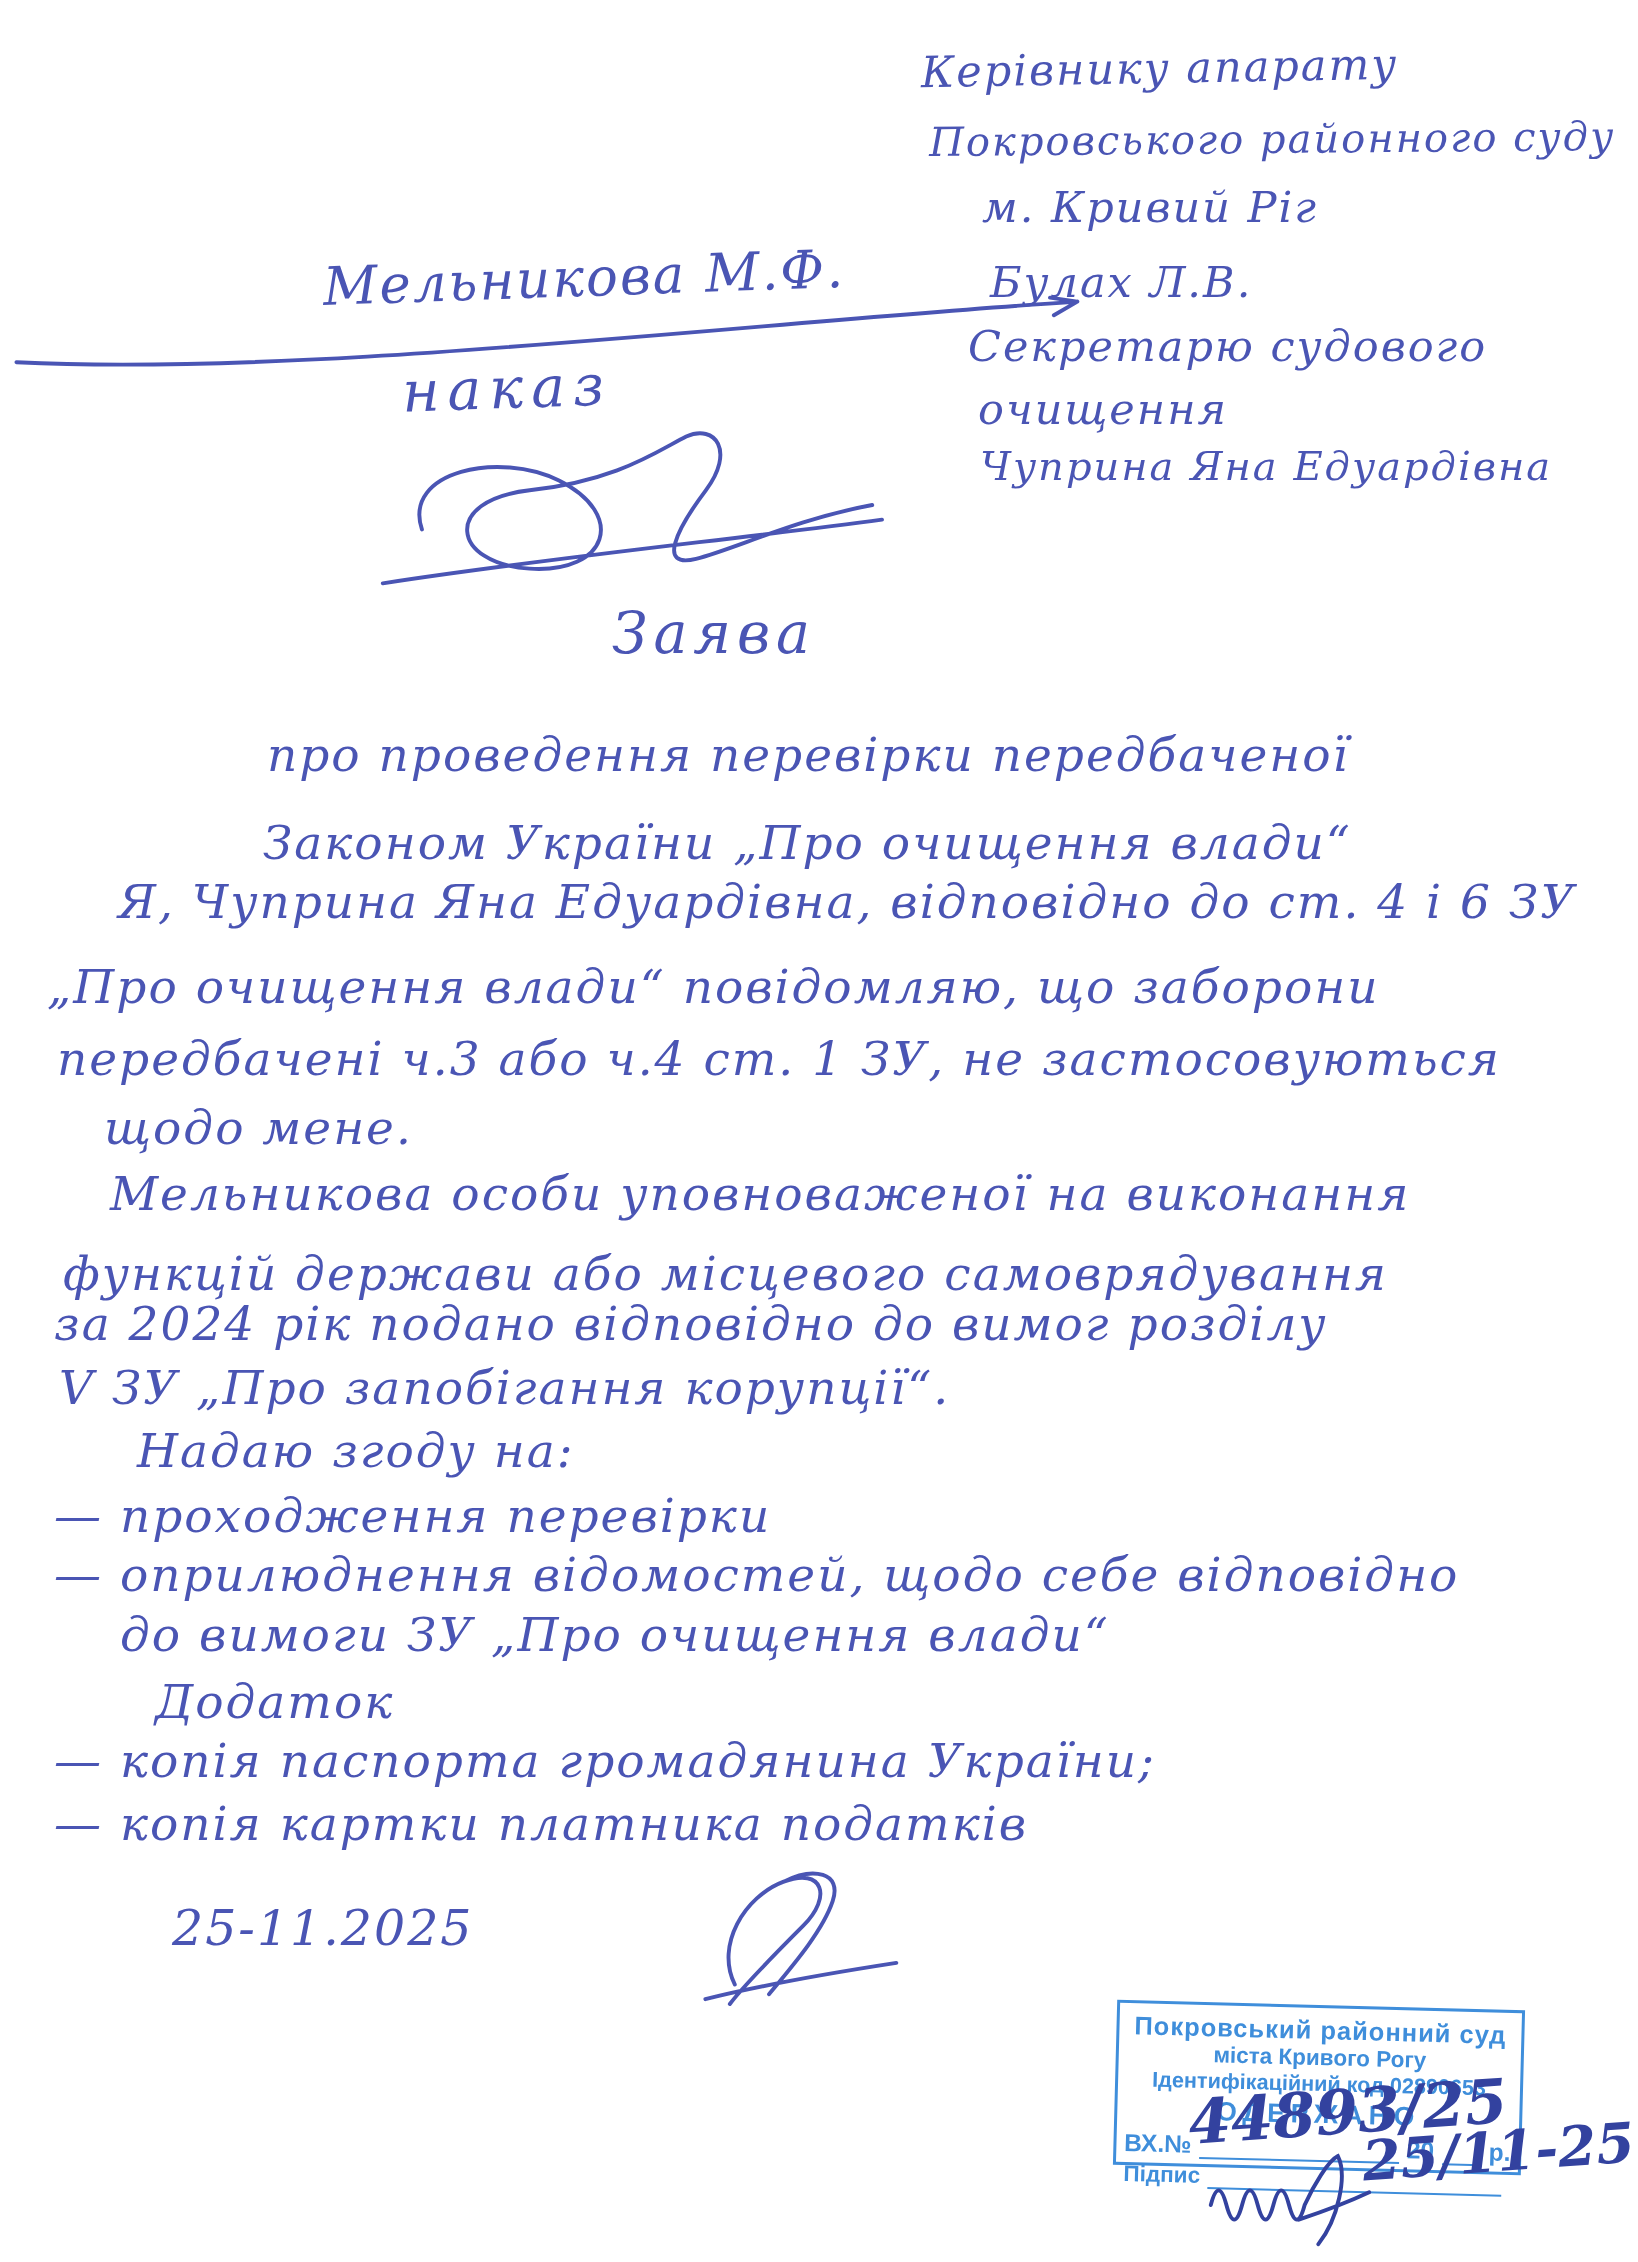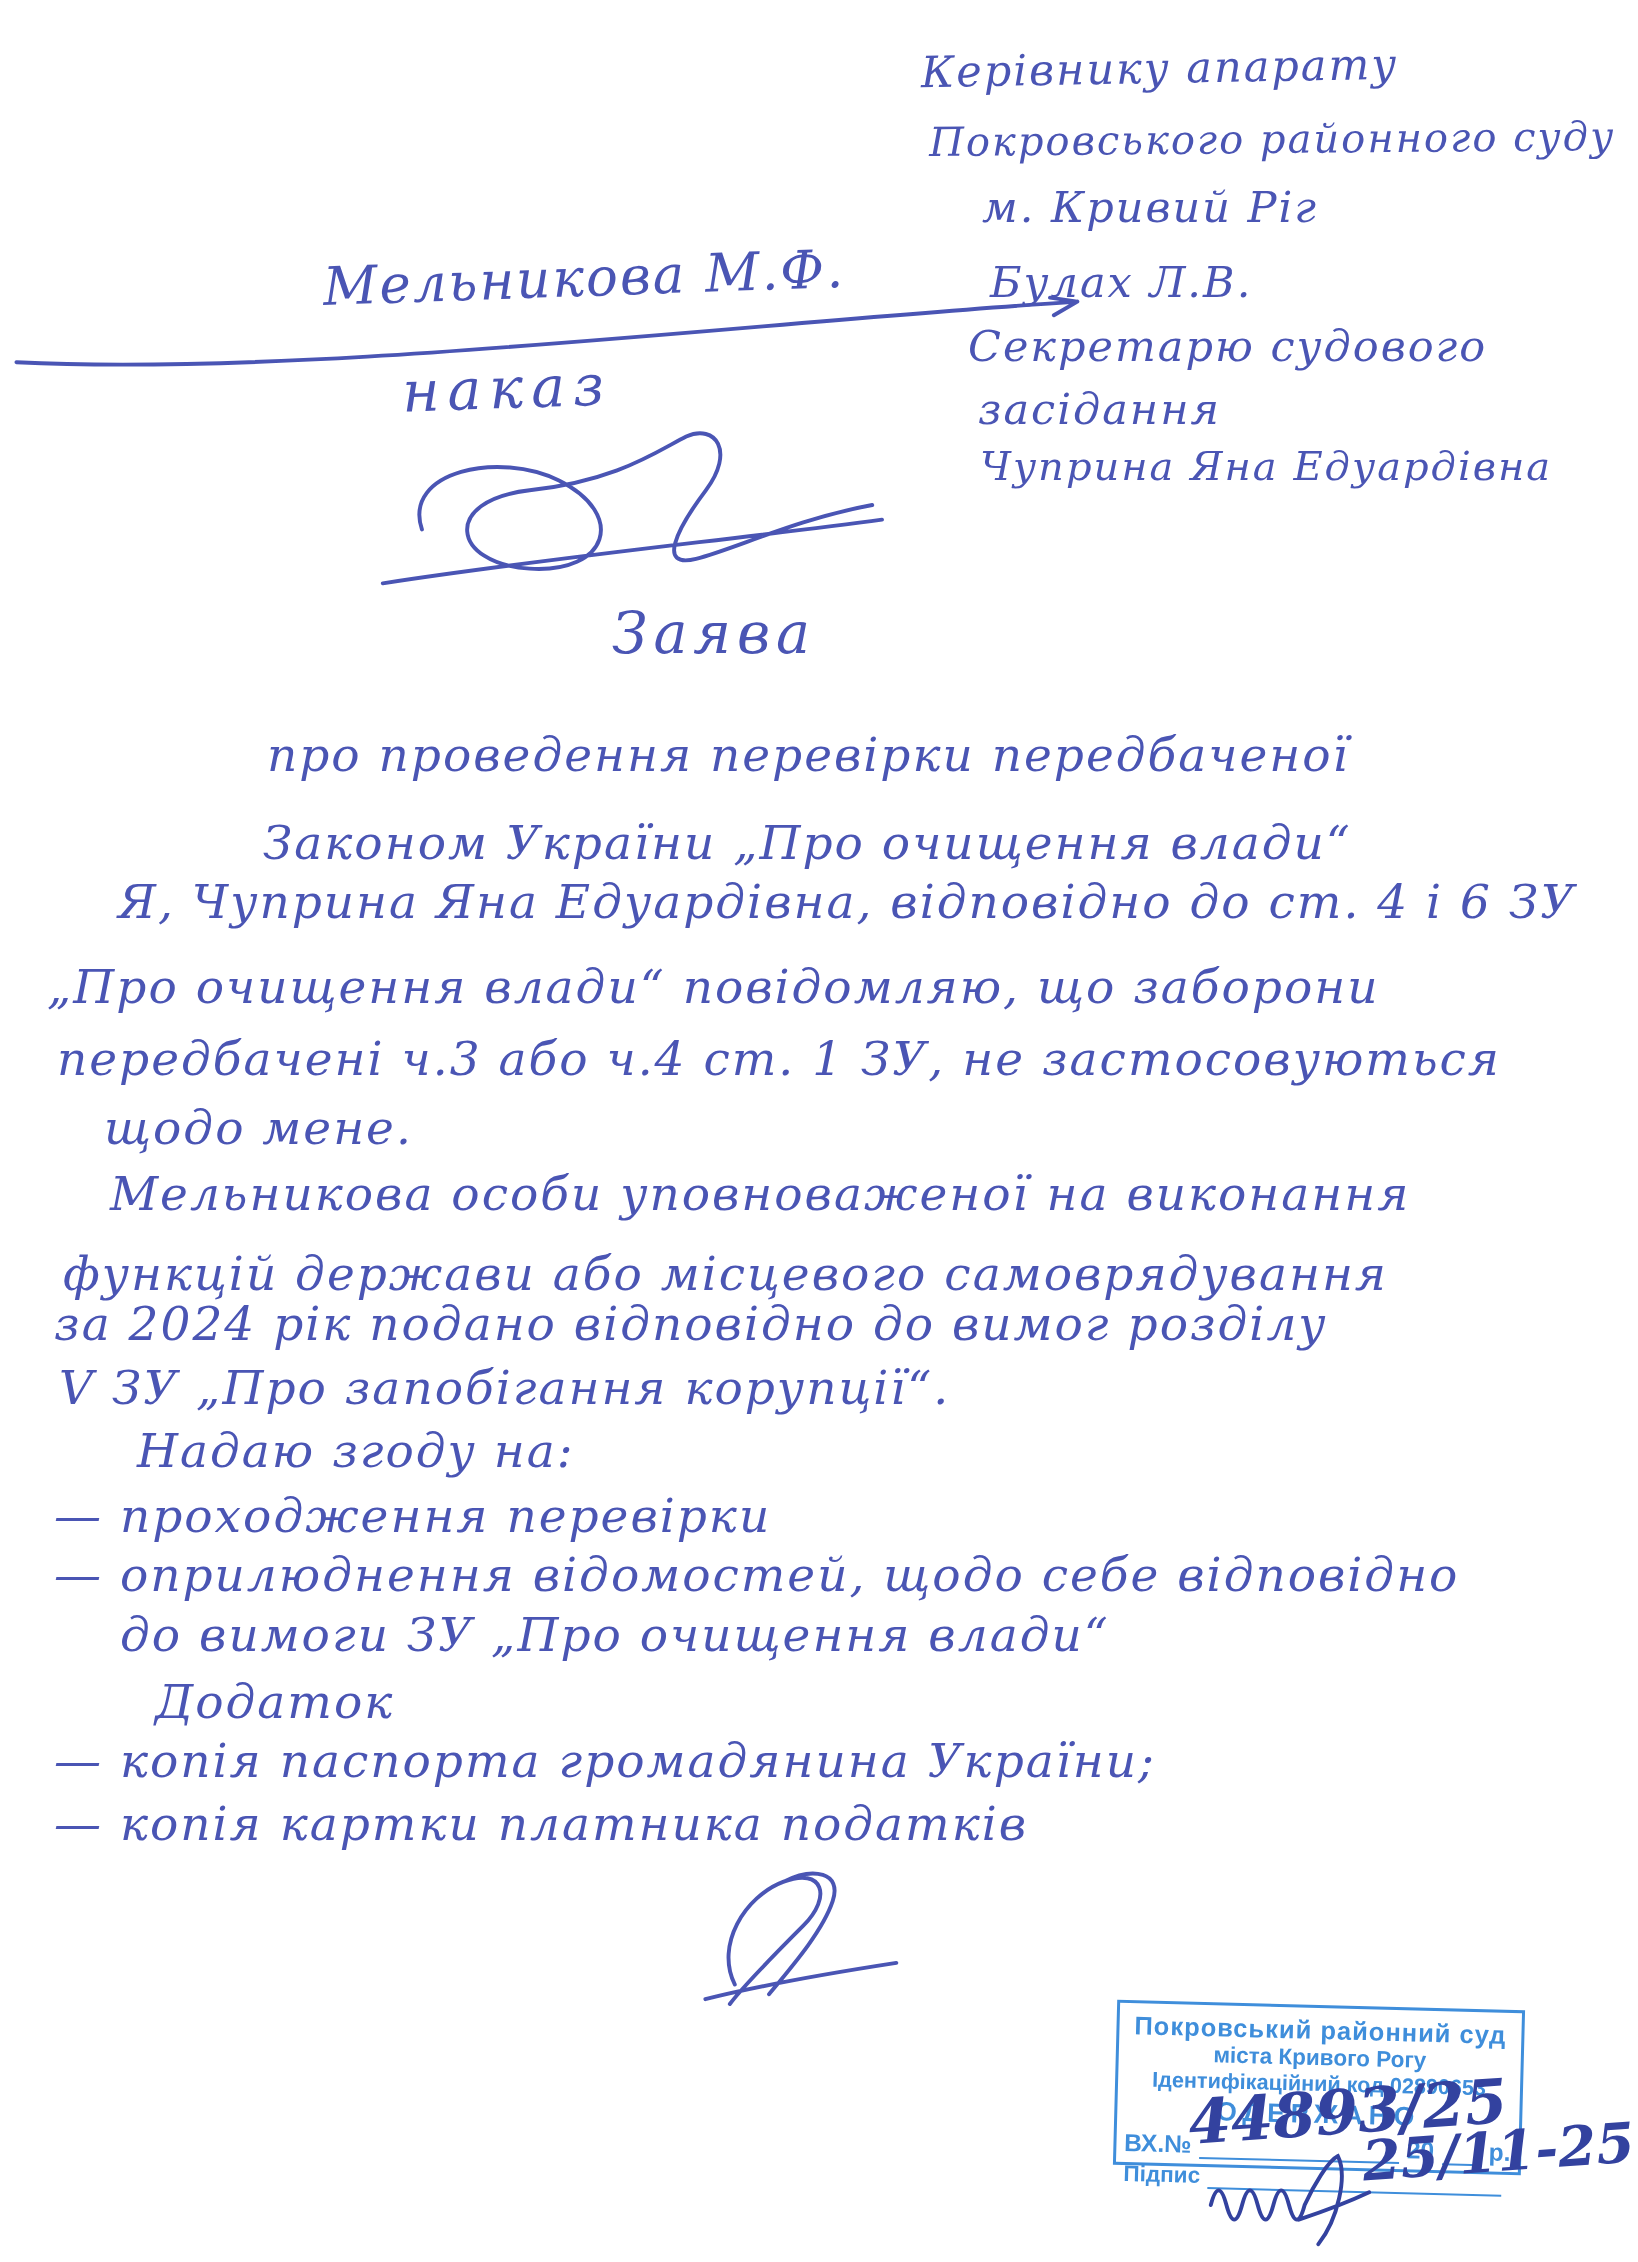--- a/index.html
+++ b/index.html
@@ -59,21 +59,21 @@
 <body>
 
 <div class="page">
 
   <div class="abs hw hw-hdr" style="left:921px; top:43px; transform:rotate(-1deg);">Керівнику апарату</div>
   <div class="abs hw hw-hdr" style="left:929px; top:116px; transform:rotate(-0.5deg); font-size:40px;">Покровського районного суду</div>
   <div class="abs hw hw-hdr" style="left:982px; top:182px;">м. Кривий Ріг</div>
   <div class="abs hw hw-hdr" style="left:990px; top:257px;">Булах Л.В.</div>
 
   <div class="abs hw hw-hdr" style="left:968px; top:321px;">Секретарю судового</div>
-  <div class="abs hw hw-hdr" style="left:978px; top:384px;">засідання</div>
+  <div class="abs hw hw-hdr" style="left:978px; top:384px;">очищення</div>
   <div class="abs hw" style="left:980px; top:443px; font-size:40px;">Чуприна Яна Едуардівна</div>
 
   <div class="abs hw" style="left:323px; top:247px; font-size:53px; transform:rotate(-2deg);">Мельникова М.Ф.</div>
   <svg class="abs" style="left:9.8px; top:284px;" width="1108" height="88" viewBox="0 0 1130 90">
     <path class="svg-ink" stroke-width="4" d="M5,80 C300,95 750,40 1090,18 M1090,18 l-28,-4 M1090,18 l-24,14"></path>
   </svg>
   <div class="abs hw" style="left:402px; top:355px; font-size:57px; transform:rotate(-2deg); letter-spacing:7.8px;">наказ</div>
   <svg class="abs" style="left:363px; top:412px;" width="529" height="186" viewBox="0 0 540 190">
     <path class="svg-ink" stroke-width="4" d="M60,120 C40,60 140,40 200,70 C270,105 250,165 170,160 C90,155 80,90 170,80 C260,70 300,40 330,25 C360,12 380,40 350,80 C320,120 300,160 340,150 C380,140 440,110 520,95 M20,175 C180,150 380,130 530,110"></path>
   </svg>
@@ -94,20 +94,21 @@
 
   <div class="abs hw hw-big" style="left:54px; top:1488px;">— проходження перевірки</div>
   <div class="abs hw hw-big" style="left:137px; top:1423px;">Надаю згоду на:</div>
   <div class="abs hw hw-big" style="left:54px; top:1547px;">— оприлюднення відомостей, щодо себе відповідно</div>
   <div class="abs hw hw-big" style="left:120px; top:1607px;">до вимоги ЗУ „Про очищення влади“</div>
 
   <div class="abs hw hw-big" style="left:155px; top:1674px;">Додаток</div>
   <div class="abs hw hw-big" style="left:54px; top:1733px;">— копія паспорта громадянина України;</div>
   <div class="abs hw hw-big" style="left:54px; top:1796px;">— копія картки платника податків</div>
 
+  <div class="abs hw" style="left:172px; top:1900px; font-size:49px;">25-11.2025</div>
   <svg class="abs" style="left:676px; top:1857px;" width="235" height="157" viewBox="0 0 240 160">
     <path class="svg-ink" stroke-width="4" d="M60,130 C40,90 70,40 110,25 C150,10 160,40 130,70 C100,100 70,130 55,150 M110,25 C140,10 170,15 160,45 C150,75 120,110 95,140 M30,145 C90,130 160,118 225,108"></path>
   </svg>
 
   <div class="stamp-box">
     <div class="stamp-line1">Покровський районний суд</div>
     <div class="stamp-line2">міста Кривого Рогу</div>
     <div class="stamp-line3">
       <span>Ідентифікаційний код</span>
       <span>02890653</span>

